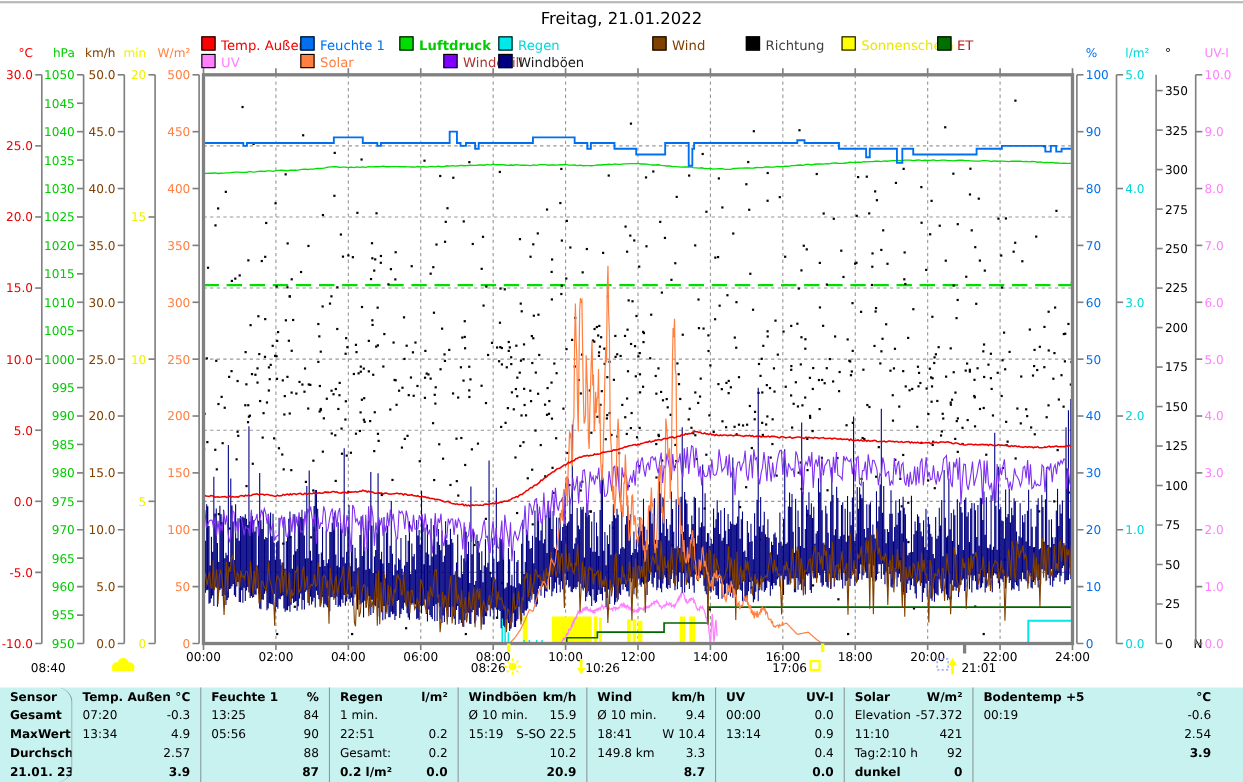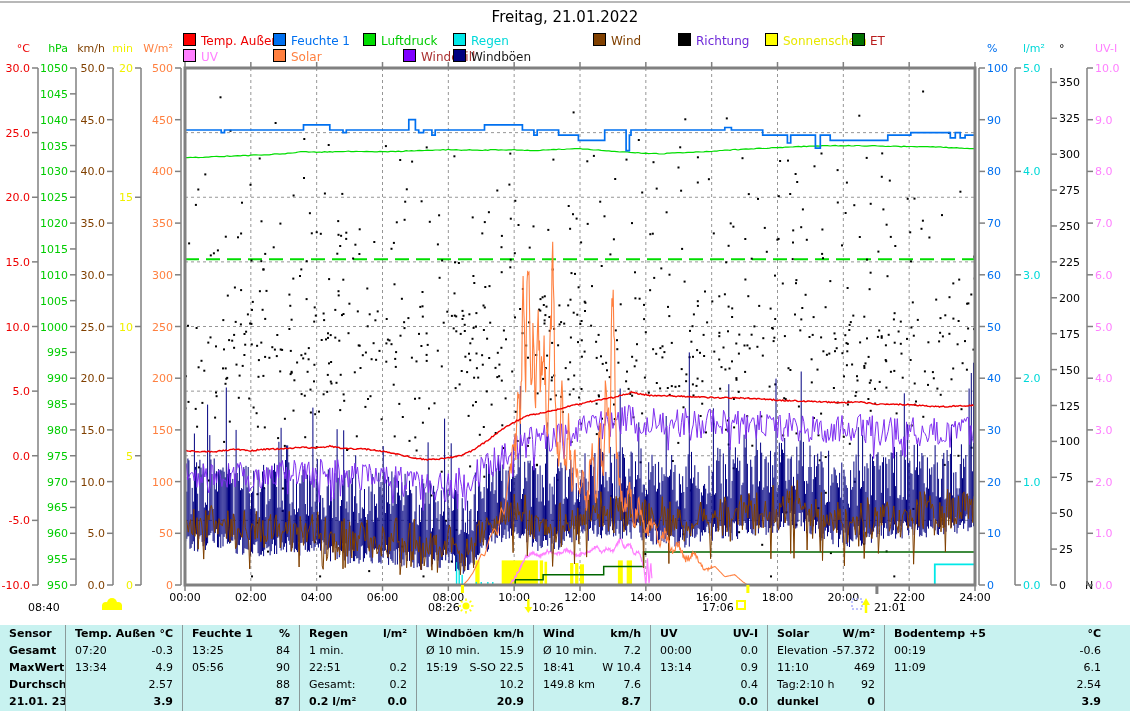--- a/index.html
+++ b/index.html
@@ -1271,33 +1271,33 @@
           <rect x="852" y="599" width="10" height="10" fill="none" stroke="#aab0ff" stroke-width="1.5" stroke-dasharray="2 2"></rect>
           <line x1="866" y1="613" x2="866" y2="604" stroke="#ffff00" stroke-width="2.5"></line>
           <path d="M862 605 L870 605 L866 598 Z" fill="#ffff00"></path>
         </g>
         <text x="874" y="611" font-size="11" fill="#000">21:01</text>
       </g>
     </svg>
   <div id="legend">
       <div class="leg-item" style="left: 183px; top: 33px;"><span class="leg-box" style="background: rgb(255, 0, 0);"></span><span style="color: rgb(238, 0, 0);">Temp. Außen</span></div>
       <div class="leg-item" style="left: 273px; top: 33px;"><span class="leg-box" style="background: rgb(0, 112, 240);"></span><span style="color: rgb(0, 112, 240);">Feuchte 1</span></div>
-      <div class="leg-item" style="left: 363px; top: 33px;"><span class="leg-box" style="background: rgb(0, 221, 0);"></span><span style="color: rgb(0, 204, 0);">Luftdruck</span></div>
+      <div class="leg-item" style="left: 363px; top: 33px;"><span class="leg-box" style="background: rgb(0, 221, 0);"></span><span style="color: rgb(0, 204, 0); font-weight: bold;">Luftdruck</span></div>
       <div class="leg-item" style="left: 453px; top: 33px;"><span class="leg-box" style="background: rgb(0, 232, 232);"></span><span style="color: rgb(0, 216, 216);">Regen</span></div>
       <div class="leg-item" style="left: 593px; top: 33px;"><span class="leg-box" style="background: rgb(128, 64, 0);"></span><span style="color: rgb(128, 64, 0);">Wind</span></div>
-      <div class="leg-item" style="left: 678px; top: 33px;"><span class="leg-box" style="background: rgb(0, 0, 0);"></span><span style="color: #6d28d9;">Richtung</span></div>
+      <div class="leg-item" style="left: 678px; top: 33px;"><span class="leg-box" style="background: rgb(0, 0, 0);"></span><span style="color: #404040;">Richtung</span></div>
       <div class="leg-item" style="left: 765px; top: 33px;"><span class="leg-box" style="background: rgb(255, 255, 0);"></span><span style="color: rgb(232, 232, 0);">Sonnenschein</span></div>
       <div class="leg-item" style="left: 852px; top: 33px;"><span class="leg-box" style="background: rgb(0, 112, 0);"></span><span style="color: #b91c1c;">ET</span></div>
       <div class="leg-item" style="left: 183px; top: 49px;"><span class="leg-box" style="background: rgb(255, 128, 255);"></span><span style="color: rgb(255, 128, 255);">UV</span></div>
       <div class="leg-item" style="left: 273px; top: 49px;"><span class="leg-box" style="background: rgb(255, 128, 64);"></span><span style="color: rgb(255, 128, 64);">Solar</span></div>
       <div class="leg-item" style="left: 363px; top: 49px; padding-left: 40px;"><span class="leg-box" style="background: rgb(127, 0, 255);"></span><span style="color: rgb(170, 51, 51);">Windchill</span></div>
       <div class="leg-item" style="left: 453px; top: 49px;"><span class="leg-box" style="background: rgb(0, 0, 128);"></span><span style="color: rgb(26, 26, 26);">Windböen</span></div>
     </div>
   <div id="table">
-      <div class="tcol" style="width: 66px;">
+      <div class="tcol" style="width: 66px; border-radius: 14px;">
         <div class="trow">
           <span class="tl b">Sensor</span>
         </div>
         <div class="trow">
           <span class="tl b">Gesamt</span>
         </div>
         <div class="trow">
           <span class="tl b">MaxWert</span>
         </div>
         <div class="trow">
@@ -1395,29 +1395,29 @@
           <span class="tr b">20.9</span>
         </div>
       </div>
       <div class="tcol" style="width: 117px;">
         <div class="trow">
           <span class="tl b">Wind</span>
           <span class="tr b">km/h</span>
         </div>
         <div class="trow">
           <span class="tl">Ø 10 min.</span>
-          <span class="tr">7.2</span>
+          <span class="tr">9.4</span>
         </div>
         <div class="trow">
           <span class="tl">18:41</span>
           <span class="tr">W 10.4</span>
         </div>
         <div class="trow">
           <span class="tl">149.8 km</span>
-          <span class="tr">7.6</span>
+          <span class="tr">3.3</span>
         </div>
         <div class="trow">
           <span class="tl b"></span>
           <span class="tr b">8.7</span>
         </div>
       </div>
       <div class="tcol" style="width: 117px;">
         <div class="trow">
           <span class="tl b">UV</span>
           <span class="tr b">UV-I</span>
@@ -1443,43 +1443,39 @@
         <div class="trow">
           <span class="tl b">Solar</span>
           <span class="tr b">W/m²</span>
         </div>
         <div class="trow">
           <span class="tl">Elevation</span>
           <span class="tr">-57.372</span>
         </div>
         <div class="trow">
           <span class="tl">11:10</span>
-          <span class="tr">469</span>
+          <span class="tr">421</span>
         </div>
         <div class="trow">
           <span class="tl">Tag:2:10 h</span>
           <span class="tr">92</span>
         </div>
         <div class="trow">
           <span class="tl b">dunkel</span>
           <span class="tr b">0</span>
         </div>
       </div>
       <div class="tcol" style="width: 225px;">
         <div class="trow">
           <span class="tl b">Bodentemp +5</span>
           <span class="tr b">°C</span>
         </div>
         <div class="trow">
           <span class="tl">00:19</span>
           <span class="tr">-0.6</span>
-        </div>
-        <div class="trow">
-          <span class="tl">11:09</span>
-          <span class="tr">6.1</span>
         </div>
         <div class="trow">
           <span class="tl"></span>
           <span class="tr">2.54</span>
         </div>
         <div class="trow">
           <span class="tl b"></span>
           <span class="tr b">3.9</span>
         </div>
       </div>

